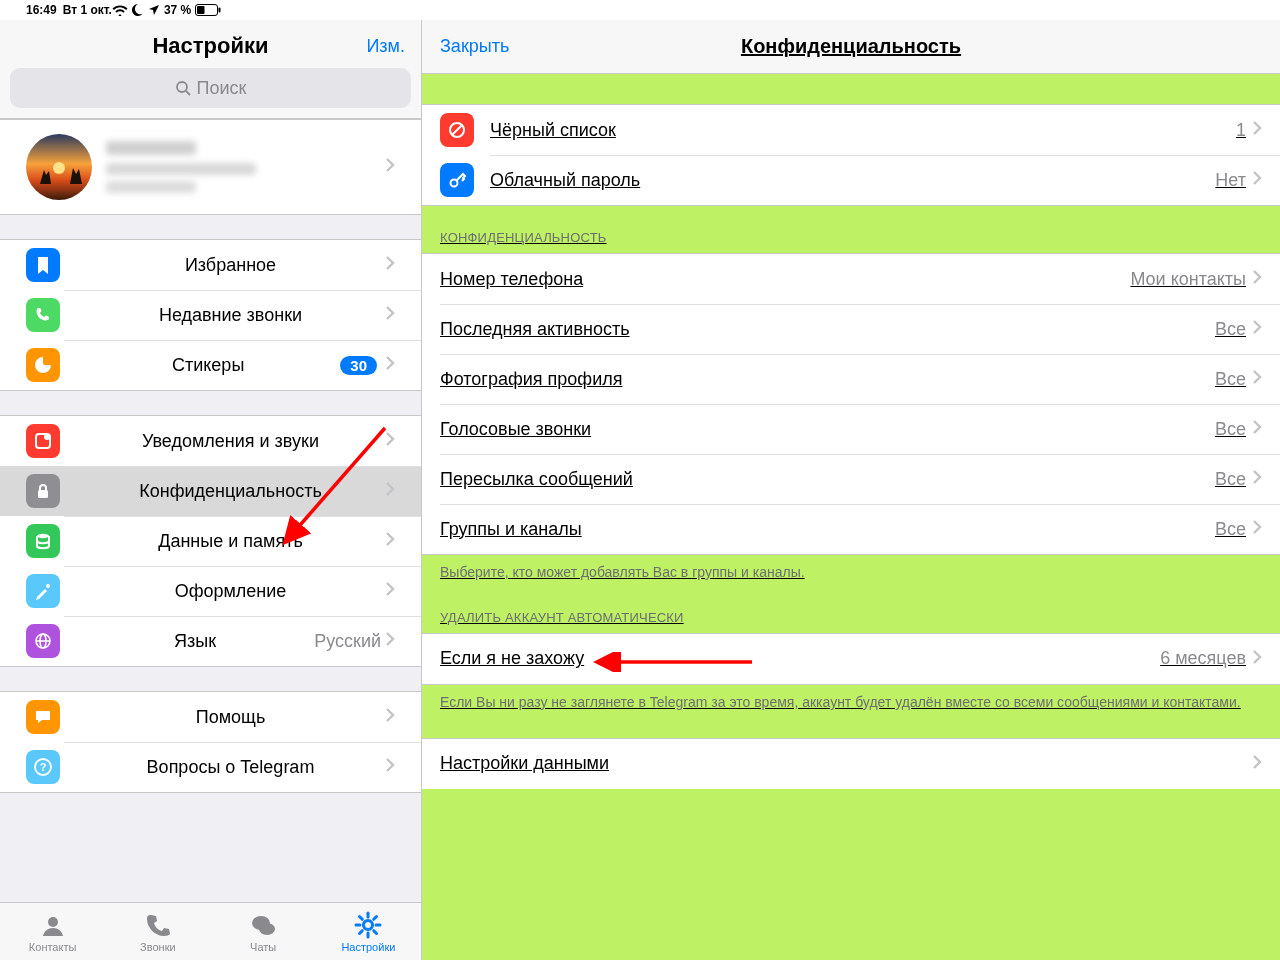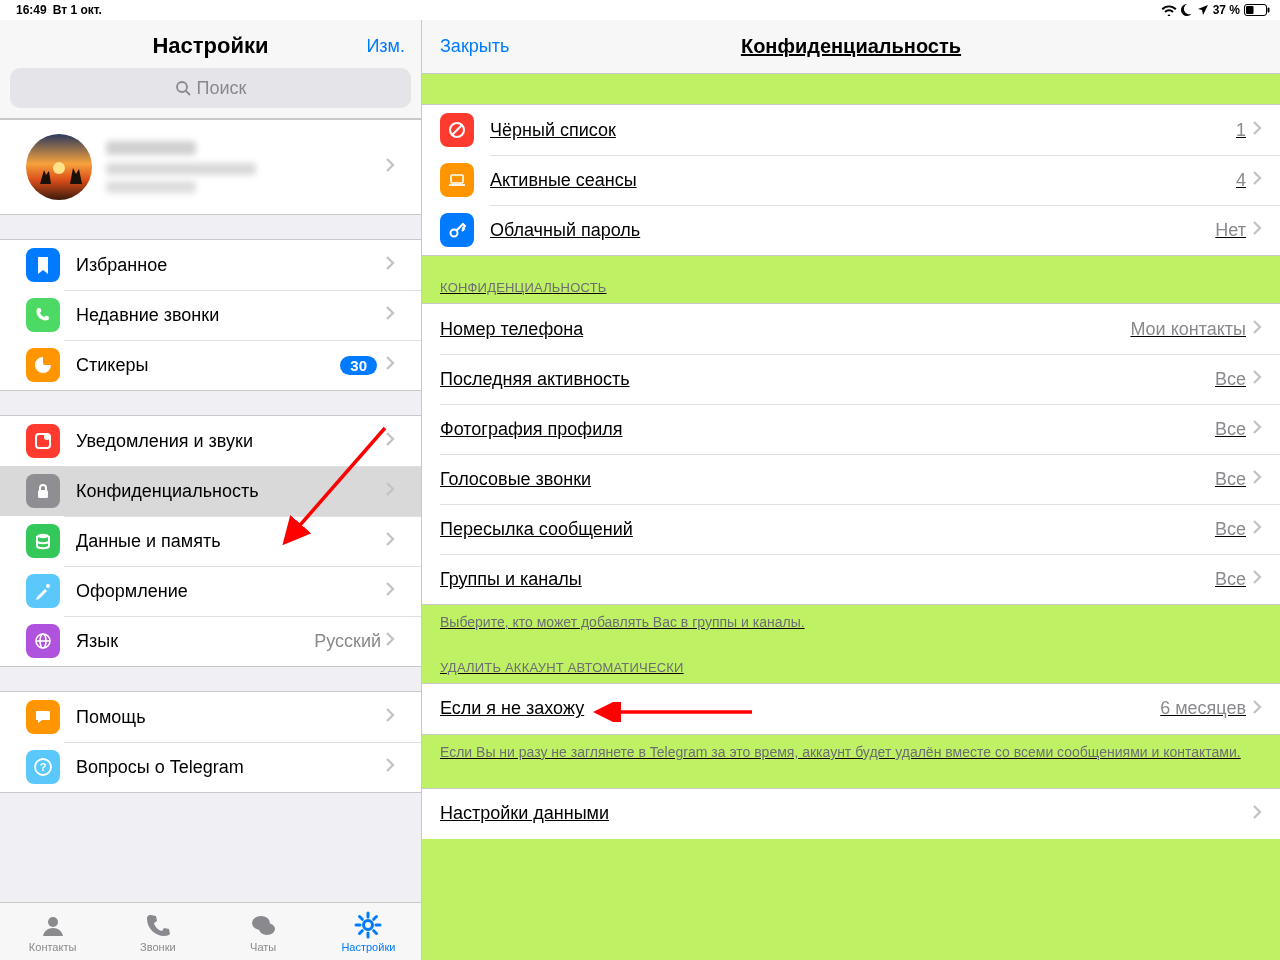--- a/index.html
+++ b/index.html
@@ -1,24 +1,24 @@
 <!DOCTYPE html>
 <html><head>
 <meta charset="utf-8">
 <style>
   * { box-sizing: border-box; margin: 0; padding: 0; }
   html, body { width: 1280px; height: 960px; font-family: -apple-system, "Helvetica Neue", Arial, sans-serif; background: #fff; overflow: hidden; color: #000; }
   
-  .status-bar { position: absolute; top: 0; left: 6px; right: 0; height: 20px; display: flex; justify-content: space-between; align-items: center; padding: 0 10px; font-size: 12px; font-weight: 600; }
+  .status-bar { position: absolute; top: 0; left: 16px; right: 0; height: 20px; display: flex; align-items: center; padding: 0 10px; font-size: 12px; font-weight: 600; }
   .status-left { display: flex; gap: 6px; }
   .status-right { display: flex; gap: 4px; align-items: center; }
   .status-right svg { display:block; }
 
   .app { position:absolute; top:20px; left:0; right:0; bottom:0; display:flex; }
-  .sidebar { width:422px; border-right:1px solid #c8c8c8; display:flex; flex-direction:column; background:#efeff4; position:relative; }
+  .sidebar { width:422px; border-right:1px solid #c8c8c8; display:flex; flex-direction:column; background:#efeff4; position:relative;text-align:center; }
   .detail  { flex:1; background:#bef264; display:flex; flex-direction:column; overflow:hidden;text-decoration:underline; }
 
   
   .side-header { background:#f7f7f7; border-bottom:1px solid #c8c8c8; padding-top:4px; }
   .side-title-row { display:flex; align-items:center; justify-content:center; position:relative; height:44px; }
   .side-title { font-size:22px; font-weight:700; }
   .side-edit { position:absolute; right:16px; color:#007aff; font-size:18px; }
   .search-wrap { padding:0 10px 10px 10px; }
   .search-field { background:#e4e4e9; border-radius:10px; height:40px; display:flex; align-items:center; justify-content:center; gap:6px; color:#8a8a8e; font-size:18px; }
   .search-field svg { width:16px; height:16px; fill:#8a8a8e; }
@@ -366,33 +366,20 @@
                 <line x1="5" y1="15" x2="15" y2="5" stroke="#fff" stroke-width="2"></line>
               </svg>
             </span>
             <span class="label">Чёрный список</span>
             <span class="value">1</span>
             <span class="disclosure chev"><svg viewBox="0 0 10 16">
                 <path d="M2 2l6 6-6 6"></path>
               </svg></span>
           </div>
           <div class="dcell">
-            <span class="icon ic-orange">
-              <svg viewBox="0 0 20 20">
-                <rect x="4" y="5" width="12" height="8" rx="1" fill="none" stroke="#fff" stroke-width="1.6"></rect>
-                <line x1="2" y1="15" x2="18" y2="15" stroke="#fff" stroke-width="1.8"></line>
-              </svg>
-            </span>
-            <span class="label">Активные сеансы</span>
-            <span class="value">4</span>
-            <span class="disclosure chev"><svg viewBox="0 0 10 16">
-                <path d="M2 2l6 6-6 6"></path>
-              </svg></span>
-          </div>
-          <div class="dcell">
             <span class="icon ic-blue">
               <svg viewBox="0 0 20 20">
                 <circle cx="7" cy="13" r="3.5" fill="none" stroke="#fff" stroke-width="2"></circle>
                 <path d="M9.5 10.5L16 4l2 2-2 2 1 1-2 2" fill="none" stroke="#fff" stroke-width="2"></path>
               </svg>
             </span>
             <span class="label">Облачный пароль</span>
             <span class="value">Нет</span>
             <span class="disclosure chev"><svg viewBox="0 0 10 16">
                 <path d="M2 2l6 6-6 6"></path>

